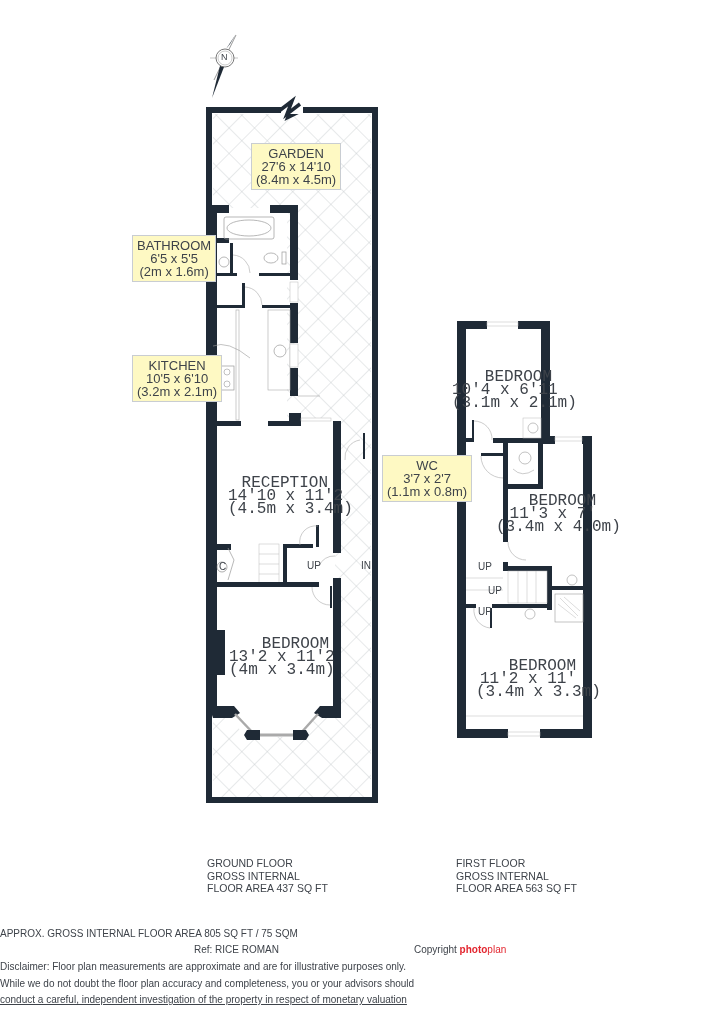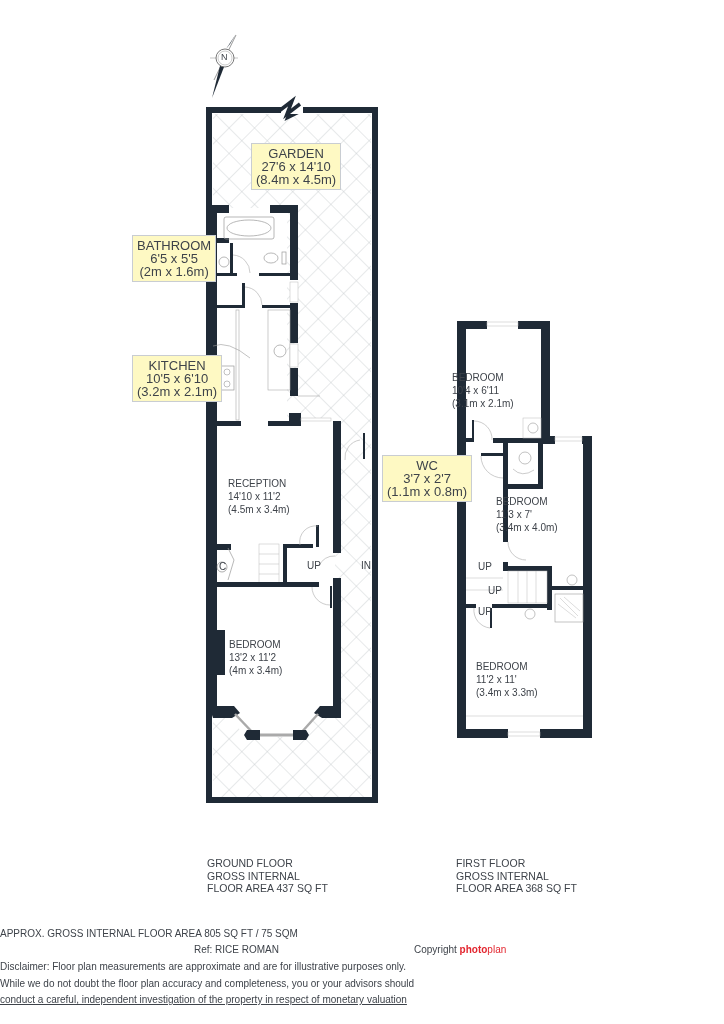--- a/index.html
+++ b/index.html
@@ -1,19 +1,19 @@
 <!DOCTYPE html>
 <html><head>
 <meta charset="utf-8">
 <style>
   html, body { margin:0; padding:0; background:#ffffff; }
   body { width:724px; height:1024px; position:relative; overflow:hidden;
          font-family:"Liberation Sans", sans-serif; color:#3a3f47; }
   #plan { position:absolute; left:0; top:0; width:724px; height:1024px; }
-  .lbl { position:absolute; text-align:left; font-size:10px; line-height:13px; color:#3e434a; white-space:nowrap; }
+  .lbl { position:absolute; text-align:right; font-size:16px; line-height:13px; color:#3e434a; white-space:nowrap;font-family:Liberation Mono, monospace; }
   .box { position:absolute; border:1px solid #c9cdd2; background:#fef9c3; text-align:center;
          font-size:13px; line-height:13px; color:#3e434a; padding:3px 4px; white-space:nowrap; }
   .ftxt { position:absolute; font-size:10.5px; line-height:12.5px; color:#3e434a; }
   .foot { position:absolute; left:0; width:604px; text-align:left; font-size:10px; line-height:16px; color:#3e434a; }
   .brand-photo { color:#e3262f; font-weight:bold; }
   .brand-plan { color:#e3262f; }
   .tag { position:absolute; font-size:10px; color:#3e434a; }
 </style>
 </head>
 <body>
@@ -238,21 +238,21 @@
 <span class="tag" style="left:478px;top:606px;">UP</span>
 
 <div class="ftxt" style="left:207px;top:857px;">
   <div>GROUND FLOOR</div>
   <div>GROSS INTERNAL</div>
   <div>FLOOR AREA 437 SQ FT</div>
 </div>
 <div class="ftxt" style="left:456px;top:857px;">
   <div>FIRST FLOOR</div>
   <div>GROSS INTERNAL</div>
-  <div>FLOOR AREA 368 SQ FT</div>
+  <div>FLOOR AREA 563 SQ FT</div>
 </div>
 
 <div class="foot" style="top:926px;padding-left:0;">APPROX. GROSS INTERNAL FLOOR AREA 805 SQ FT / 75 SQM</div>
 <div class="foot" style="top:942px;">
   <span style="position:absolute;left:194px;">Ref: RICE ROMAN</span>
   <span style="position:absolute;left:414px;">
     <span>Copyright</span>
     <span><span class="brand-photo">photo</span><span class="brand-plan">plan</span></span>
   </span>
 </div>

